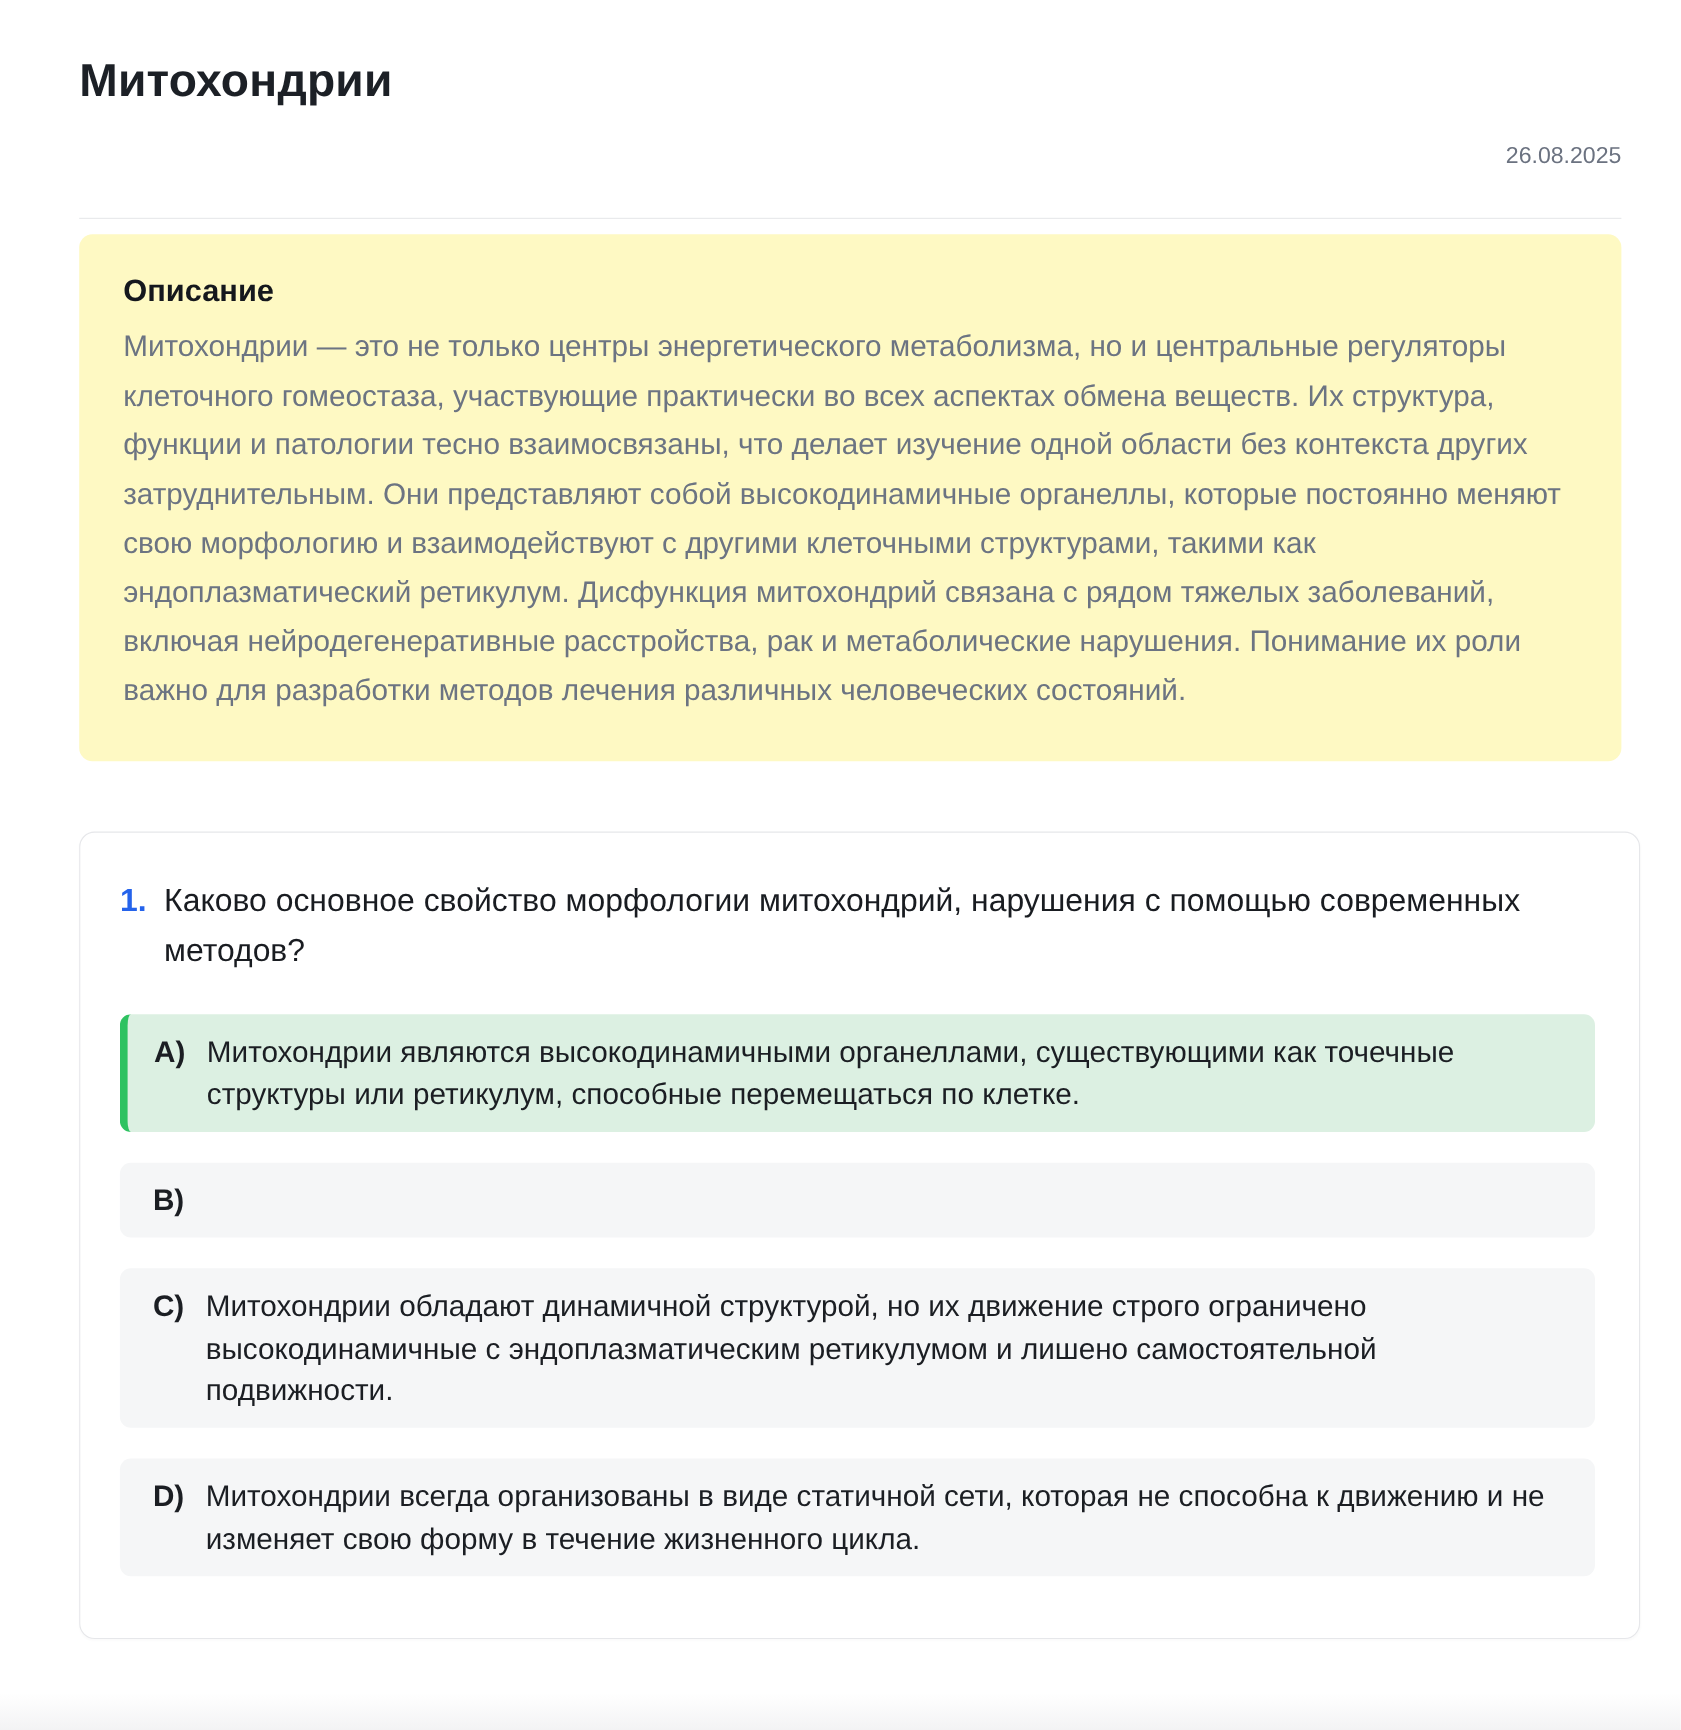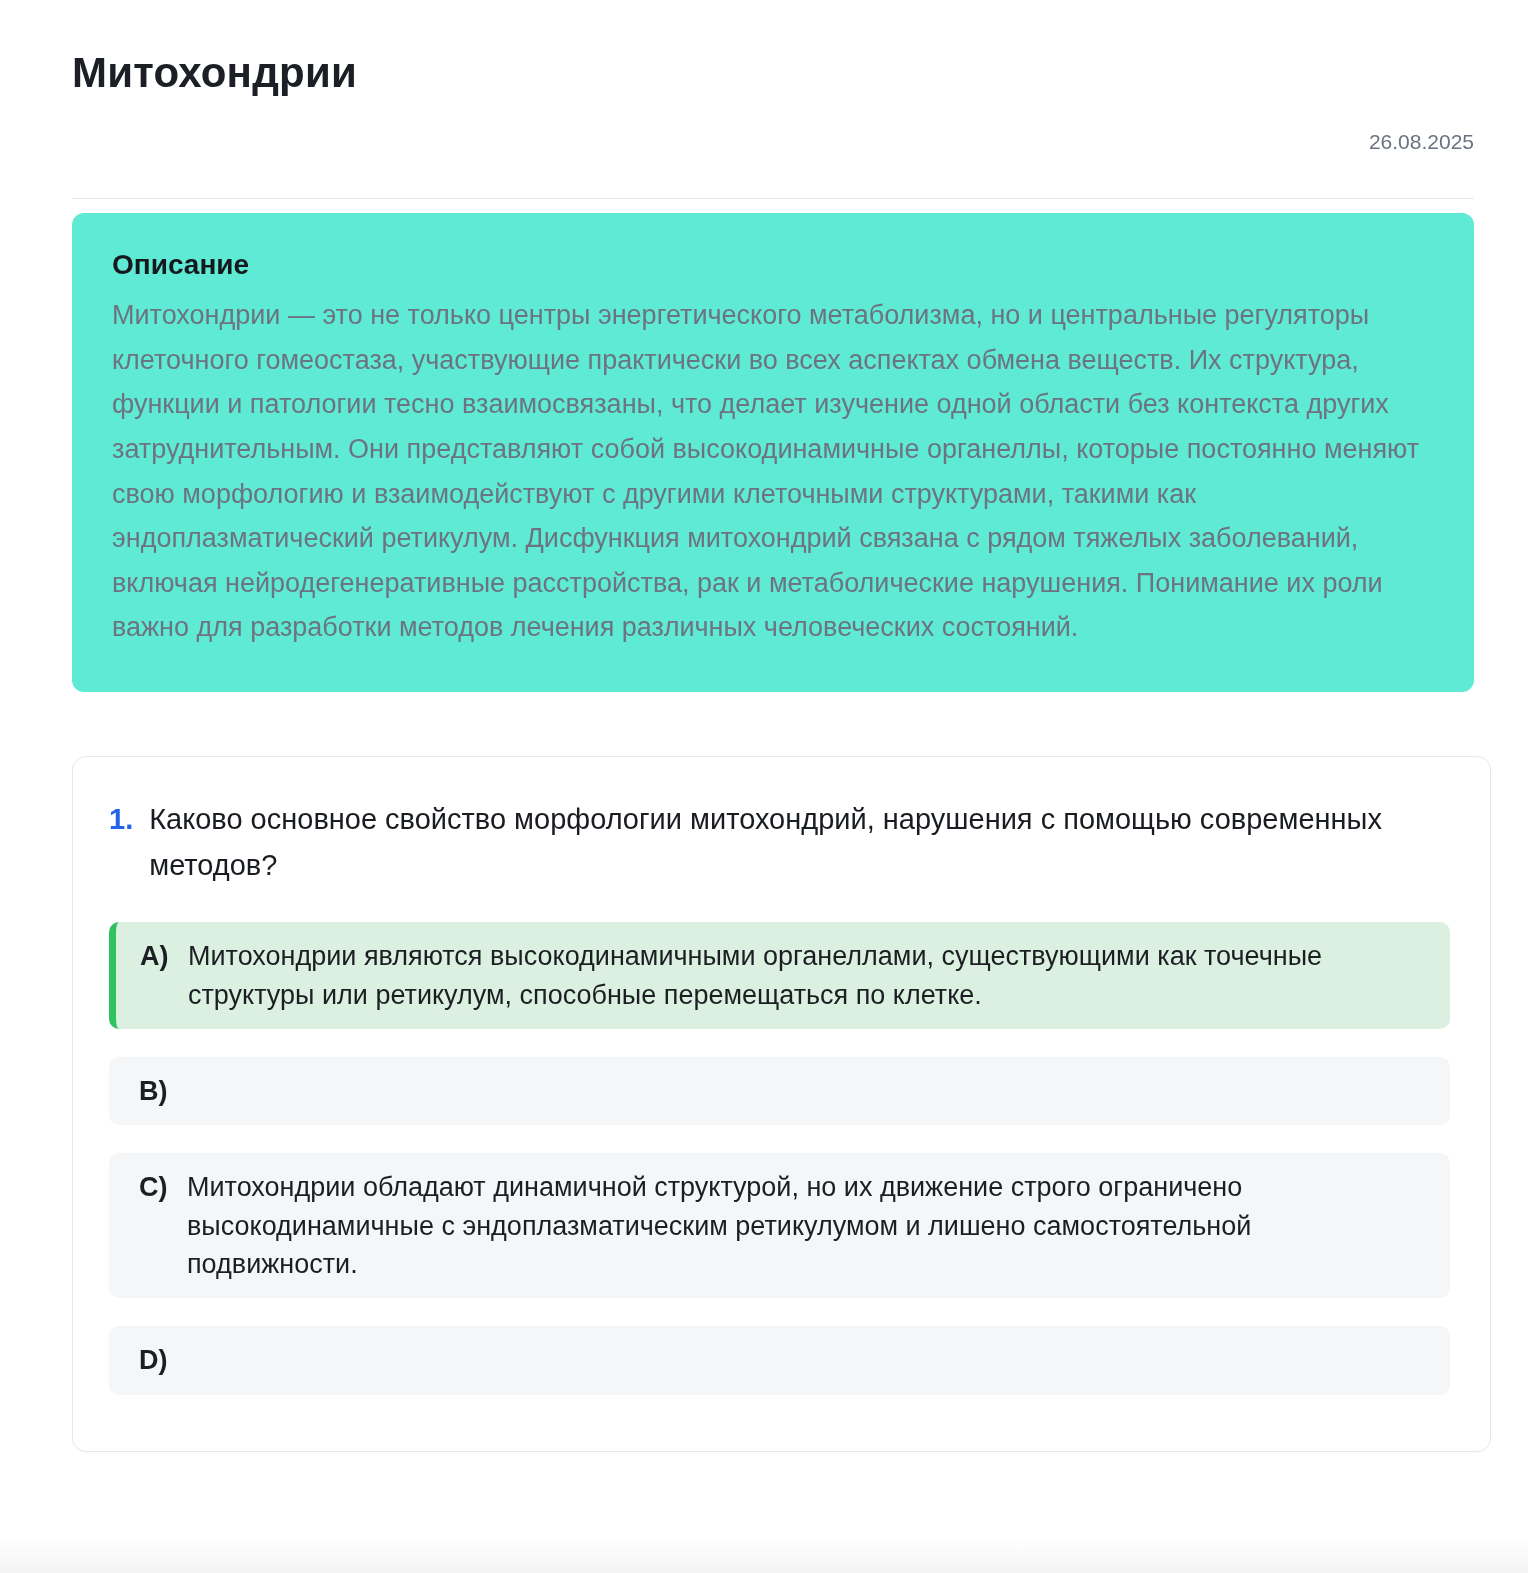--- a/index.html
+++ b/index.html
@@ -28,21 +28,21 @@
     font-size: 21px;
     color: #6b7280;
   }
   .divider {
     margin-top: 44px;
     border: none;
     border-top: 1px solid #e7e8ea;
   }
   .description-box {
     margin-top: 14px;
-    background: #5eead4;
+    background: #fef9c3;
     border-radius: 12px;
     padding: 36px 40px 42px 40px;
   }
   .description-heading {
     font-size: 28px;
     font-weight: 700;
     color: #15181d;
     margin-bottom: 12px;
   }
   .description-body {
@@ -150,20 +150,21 @@
         <span class="option-label">B)</span>
       </div>
 
       <div class="option">
         <span class="option-label">C)</span>
         <span class="option-text">Митохондрии обладают динамичной структурой, но их движение строго ограничено высокодинамичные с эндоплазматическим ретикулумом и лишено самостоятельной подвижности.</span>
       </div>
 
       <div class="option">
         <span class="option-label">D)</span>
+        <span class="option-text">Митохондрии всегда организованы в виде статичной сети, которая не способна к движению и не изменяет свою форму в течение жизненного цикла.</span>
       </div>
 
     </div>
   </section>
 
 </div>
 
 <div class="next-card-hint"></div>
 
 </body></html>

